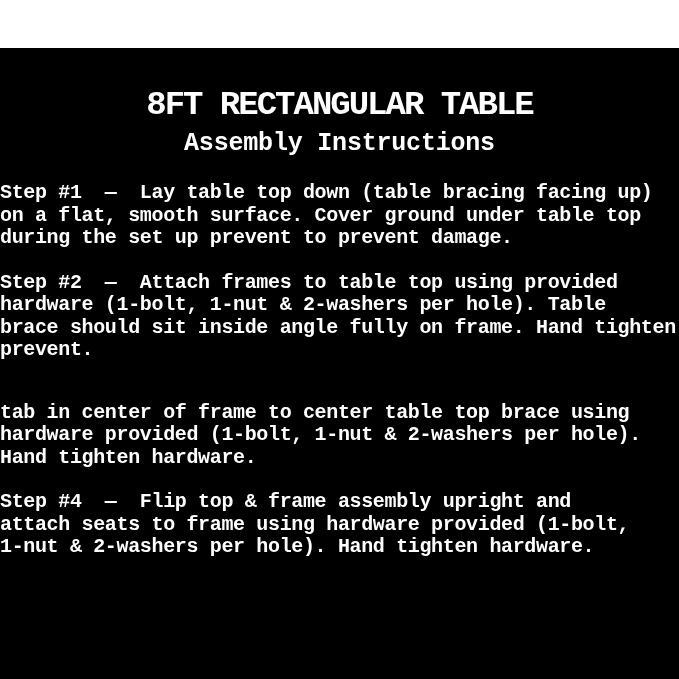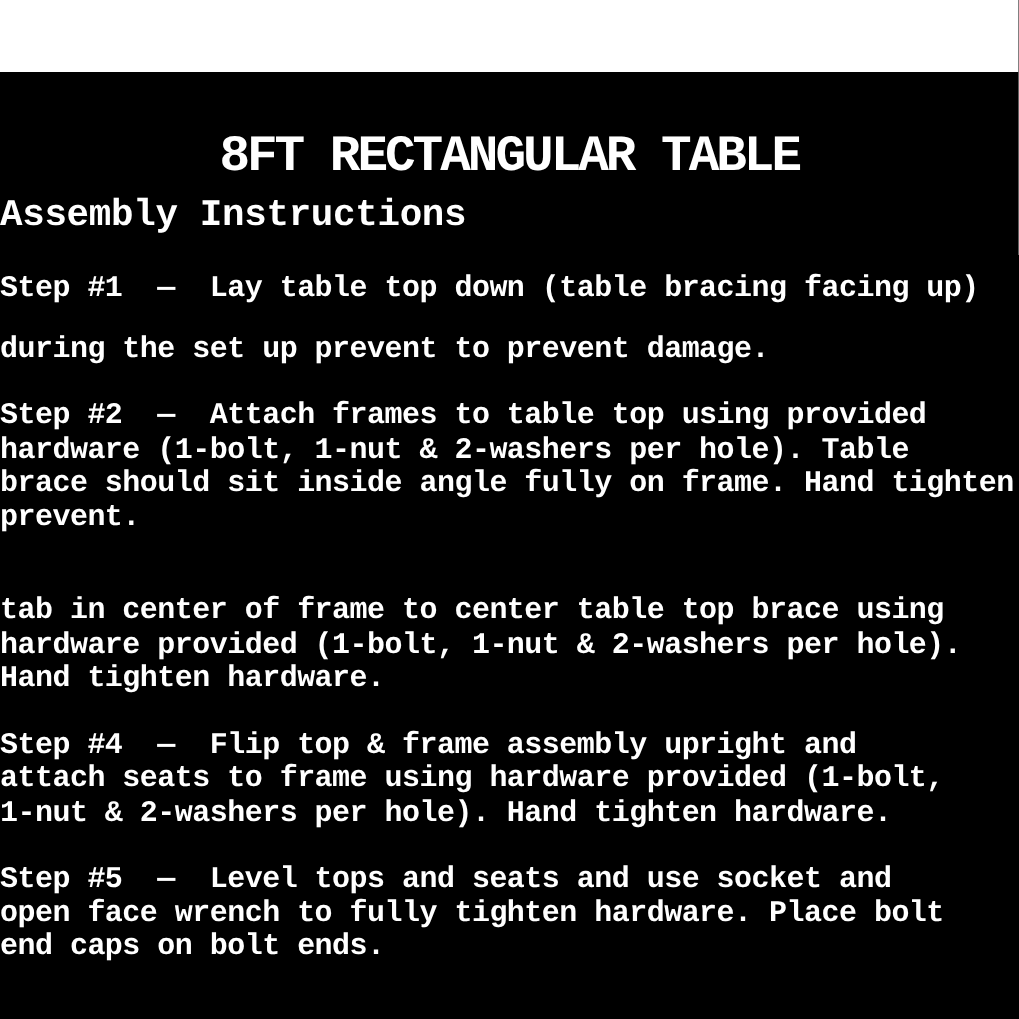--- a/index.html
+++ b/index.html
@@ -18,21 +18,21 @@
     margin: 0;
     padding-top: 40px;
     text-align: center;
     font-size: 34px;
     line-height: 1;
     letter-spacing: -2px;
   }
   .subtitle {
     margin: 0;
     padding-top: 9px;
-    text-align: left;
+    text-align: center;
     font-size: 25px;
     line-height: 1;
     letter-spacing: -0.2px;
   }
   .content {
     margin-top: 26px;
     padding-right: 30px;
   }
   .step {
     margin: 0 0 22px 0;
@@ -47,21 +47,21 @@
 </head>
 <body>
 
 <div class="page">
   <h1 class="title">8FT RECTANGULAR TABLE</h1>
   <h2 class="subtitle">Assembly Instructions</h2>
 
   <div class="content">
     <p class="step">
       <span class="line">Step #1  —  Lay table top down (table bracing facing up)</span><br>
-      <br>
+      <span class="line">on a flat, smooth surface. Cover ground under table top</span><br>
       <span class="line">during the set up prevent to prevent damage.</span>
     </p>
 
     <p class="step">
       <span class="line">Step #2  —  Attach frames to table top using provided</span><br>
       <span class="line">hardware (1-bolt, 1-nut &amp; 2-washers per hole). Table</span><br>
       <span class="line">brace should sit inside angle fully on frame. Hand tighten</span><br>
       <span class="line">prevent.</span>
     </p>
 
@@ -71,19 +71,14 @@
       <span class="line">hardware provided (1-bolt, 1-nut &amp; 2-washers per hole).</span><br>
       <span class="line">Hand tighten hardware.</span>
     </p>
 
     <p class="step">
       <span class="line">Step #4  —  Flip top &amp; frame assembly upright and</span><br>
       <span class="line">attach seats to frame using hardware provided (1-bolt,</span><br>
       <span class="line">1-nut &amp; 2-washers per hole). Hand tighten hardware.</span>
     </p>
 
-    <p class="step">
-      <span class="line">Step #5  —  Level tops and seats and use socket and</span><br>
-      <span class="line">open face wrench to fully tighten hardware. Place bolt</span><br>
-      <span class="line">end caps on bolt ends.</span>
-    </p>
   </div>
 </div>
 
 </body></html>

